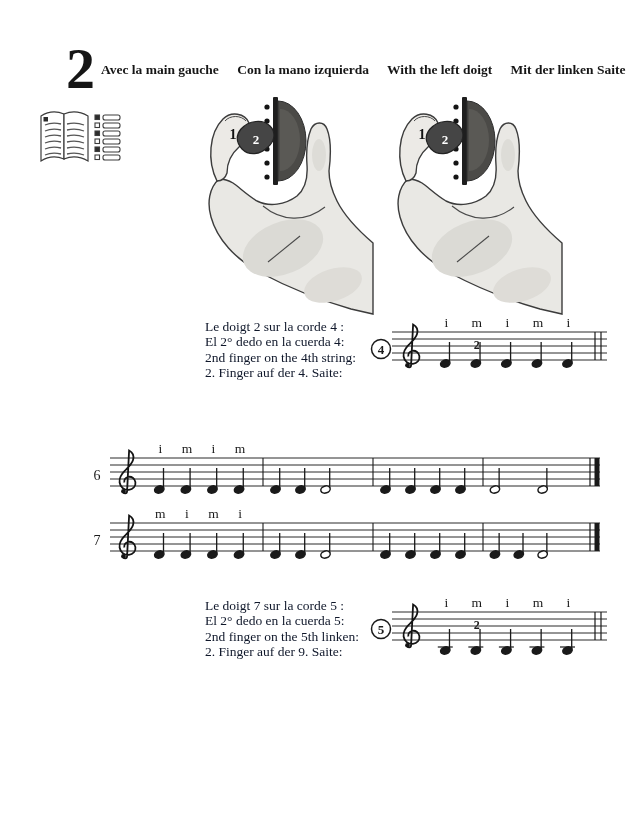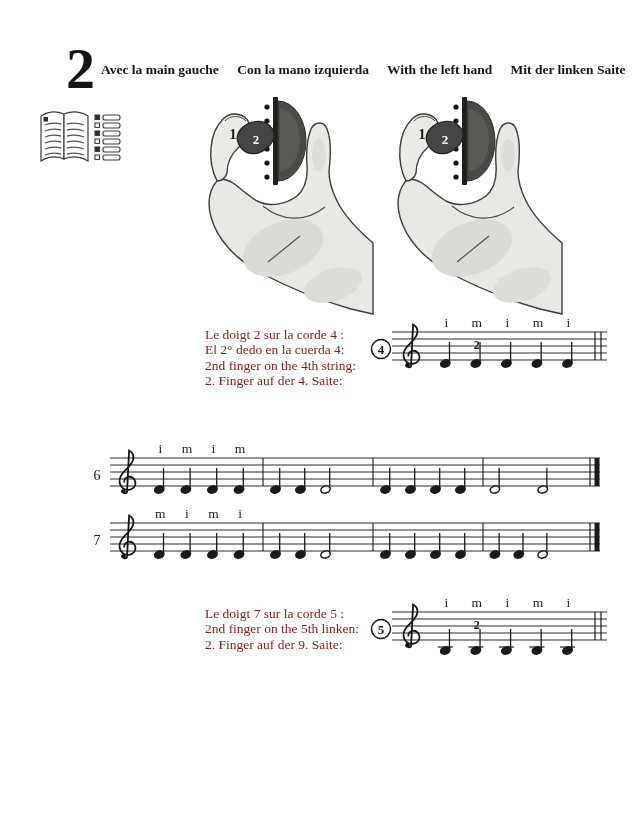--- a/index.html
+++ b/index.html
@@ -11,42 +11,41 @@
     position:absolute;left:66px;top:40px;font-size:58px;font-weight:bold;
     line-height:1;color:#151515;
   }
   #header-row{
     position:absolute;left:101px;top:62px;white-space:nowrap;
     font-weight:bold;font-size:13.5px;color:#161616;
   }
   #header-row span{margin-right:15px;}
   .instr{
     position:absolute;left:205px;width:175px;font-size:13.5px;line-height:15.4px;
-    color:#7f1d1d;
-    margin-top:8px;
+    color:#0f172a;
   }
   #instr-1{top:319px;}
   #instr-2{top:598px;}
   .instr div{white-space:nowrap;}
   #book-icon{position:absolute;left:38px;top:107px;}
   #hands{position:absolute;left:183px;top:93px;}
   #music{position:absolute;left:0;top:0;}
   svg text{font-family:"Liberation Serif", serif;}
 </style>
 </head>
 <body>
 
 <div id="page">
 
   <div id="big-number">2</div>
 
   <div id="header-row">
     <span>Avec la main gauche</span>
     <span>Con la mano izquierda</span>
-    <span>With the left hand</span>
+    <span>With the left doigt</span>
     <span>Mit der linken Saite</span>
   </div>
 
   <svg id="book-icon" width="88" height="66" viewBox="0 0 88 66">
     <g stroke="#3c3c3c" fill="#ffffff" stroke-width="1.2">
       <path d="M3 9 Q14 2 26 7 L26 52 Q14 47 3 54 Z"></path>
       <path d="M26 7 Q38 2 50 9 L50 54 Q38 47 26 52 Z"></path>
     </g>
     <rect x="5.5" y="10" width="4.5" height="4.5" fill="#2c2c2c"></rect>
     <g stroke="#555" stroke-width="1.3" fill="none">
@@ -130,20 +129,21 @@
   </svg>
 
   <div id="instr-1" class="instr">
     <div>Le doigt 2 sur la corde 4 :</div>
     <div>El 2° dedo en la cuerda 4:</div>
     <div>2nd finger on the 4th string:</div>
     <div>2. Finger auf der 4. Saite:</div>
   </div>
   <div id="instr-2" class="instr">
     <div>Le doigt 7 sur la corde 5 :</div>
+    <div>El 2° dedo en la cuerda 5:</div>
     <div>2nd finger on the 5th linken:</div>
     <div>2. Finger auf der 9. Saite:</div>
   </div>
 
   <svg id="music" width="640" height="829" viewBox="0 0 640 829">
     <defs>
       <g id="gclef">
         <path d="M6.9 33.6 C7.8 36.2 10.9 36 11.1 33.1 L13.1 -7.5 C16.9 -5.5 18 -1.6 17.1 1.8
                  C16 6 12.4 9.2 8.9 12.7 C5.2 16.4 3 20.3 3.6 24.5 C4.3 29.3 8.5 32.4 12.9 31.9
                  C17.2 31.4 20 28 19.4 24.2 C18.9 20.7 15.8 18.3 12.6 18.8 C9.7 19.3 7.7 21.8 8.3 24.5" fill="none" stroke="#141414" stroke-width="1.8"></path>

